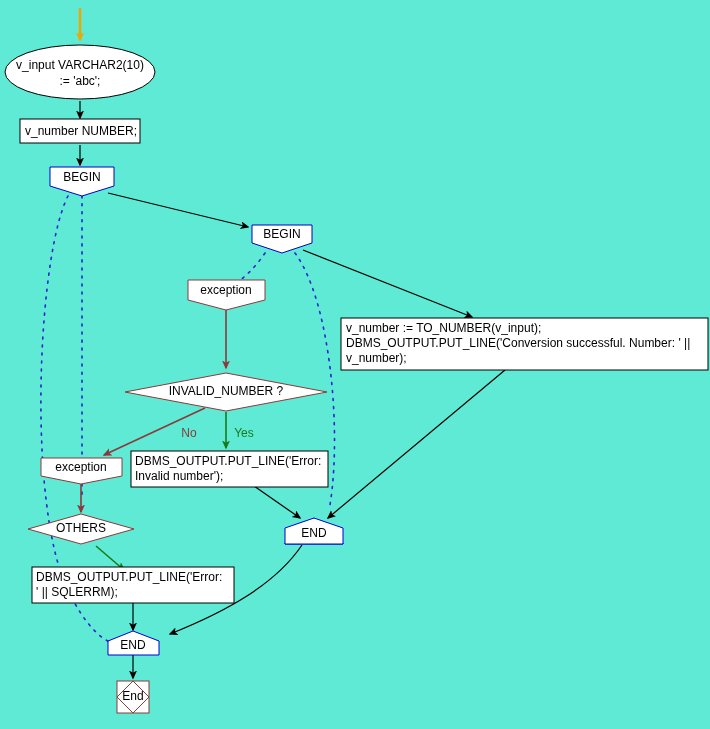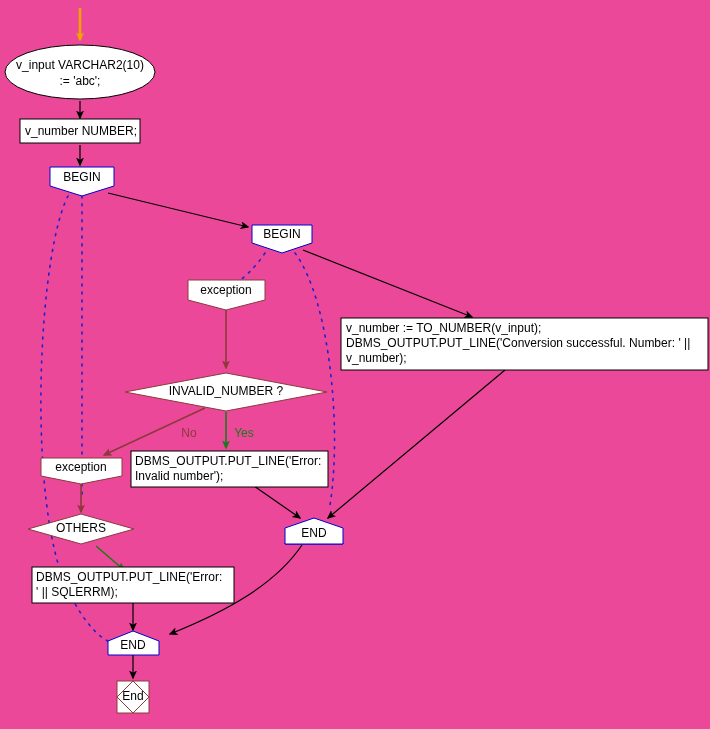--- a/index.html
+++ b/index.html
@@ -7,21 +7,21 @@
     padding: 0;
     background: #ffffff;
   }
   body {
     font-family: "Liberation Sans", sans-serif;
   }
   #flowchart-root {
     position: relative;
     width: 710px;
     height: 729px;
-    background: #ec4899;
+    background: #5eead4;
     overflow: hidden;
   }
   svg#flow-svg {
     display: block;
     width: 710px;
     height: 729px;
   }
   .node-text {
     font-family: "Liberation Sans", sans-serif;
     font-size: 12px;

